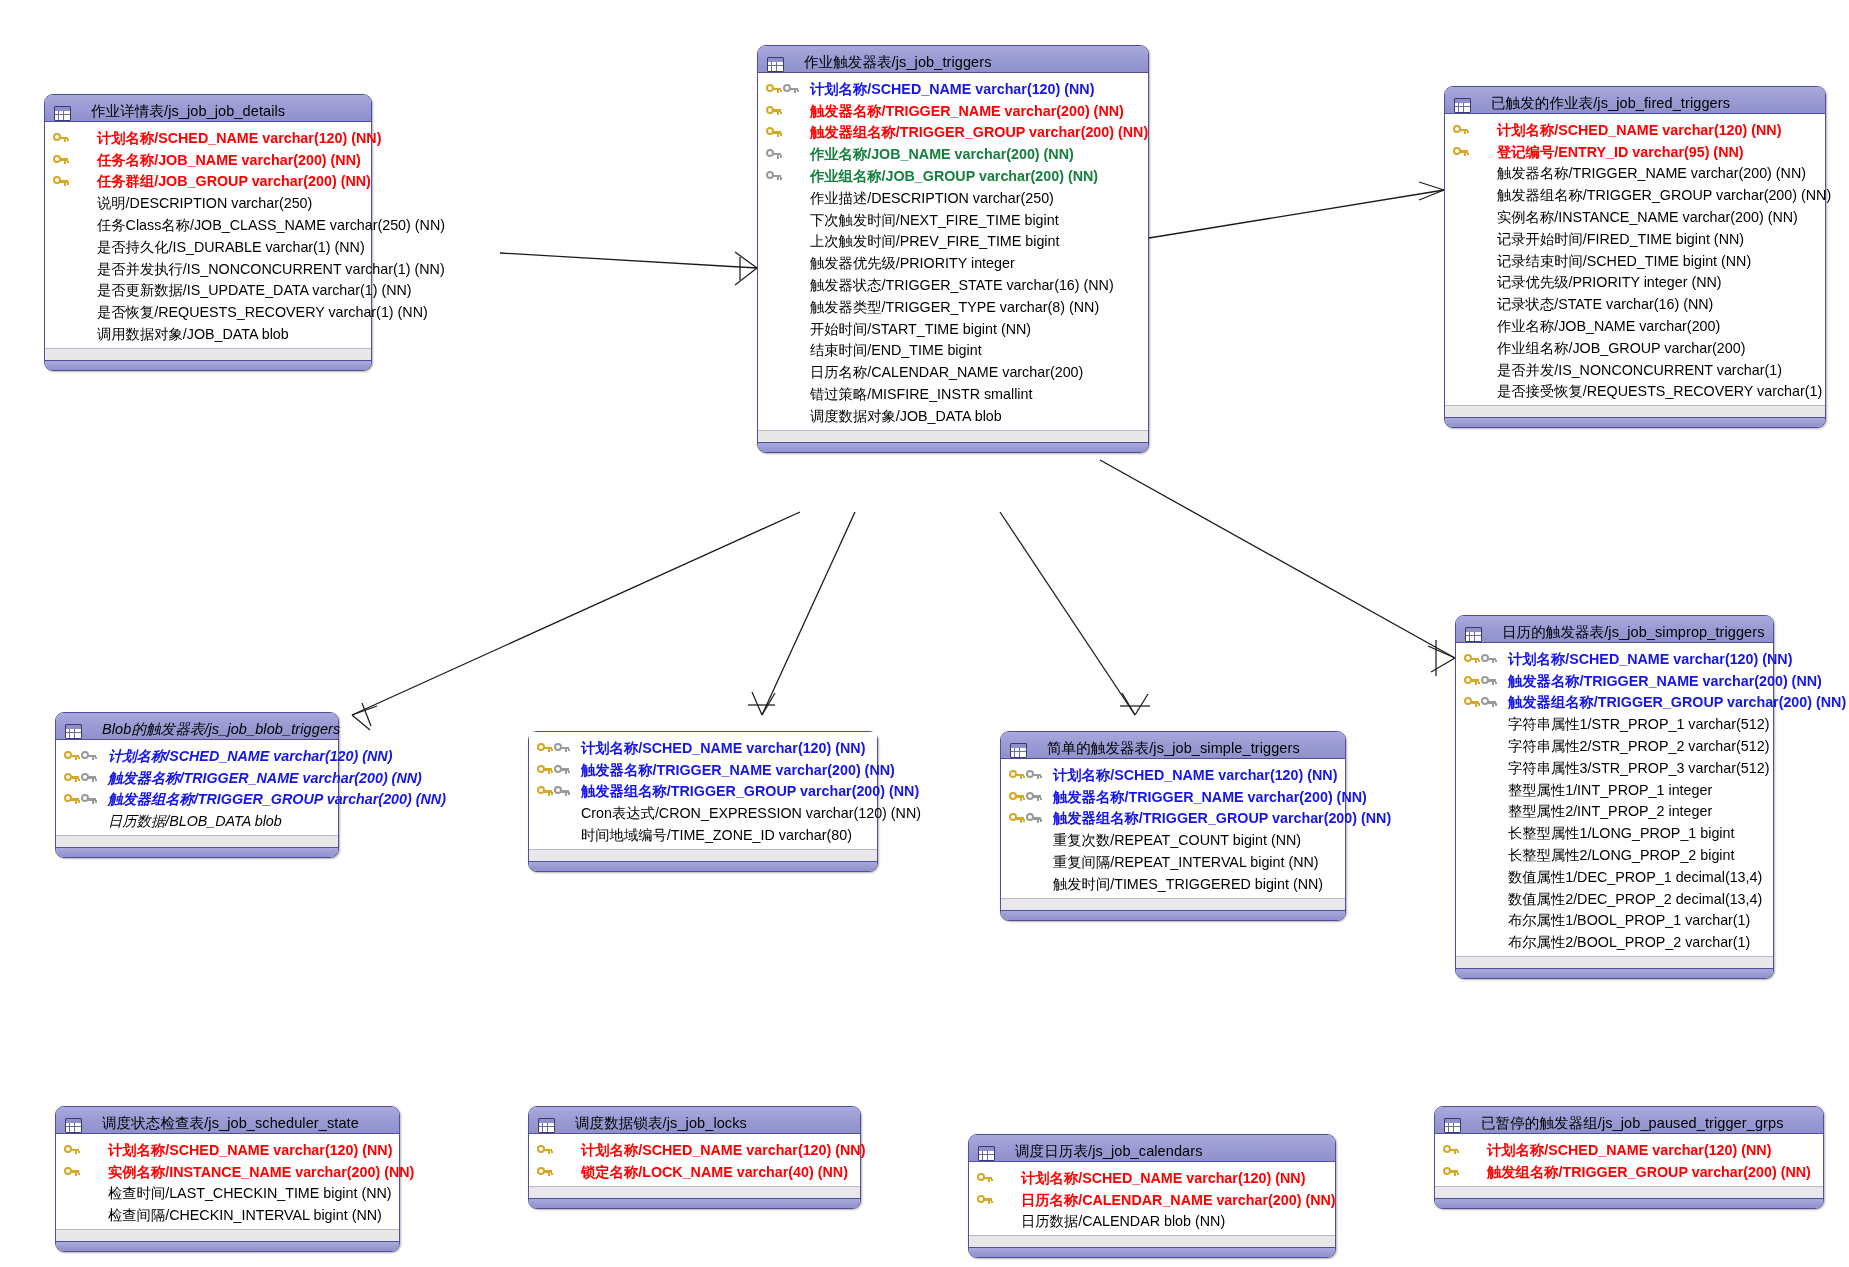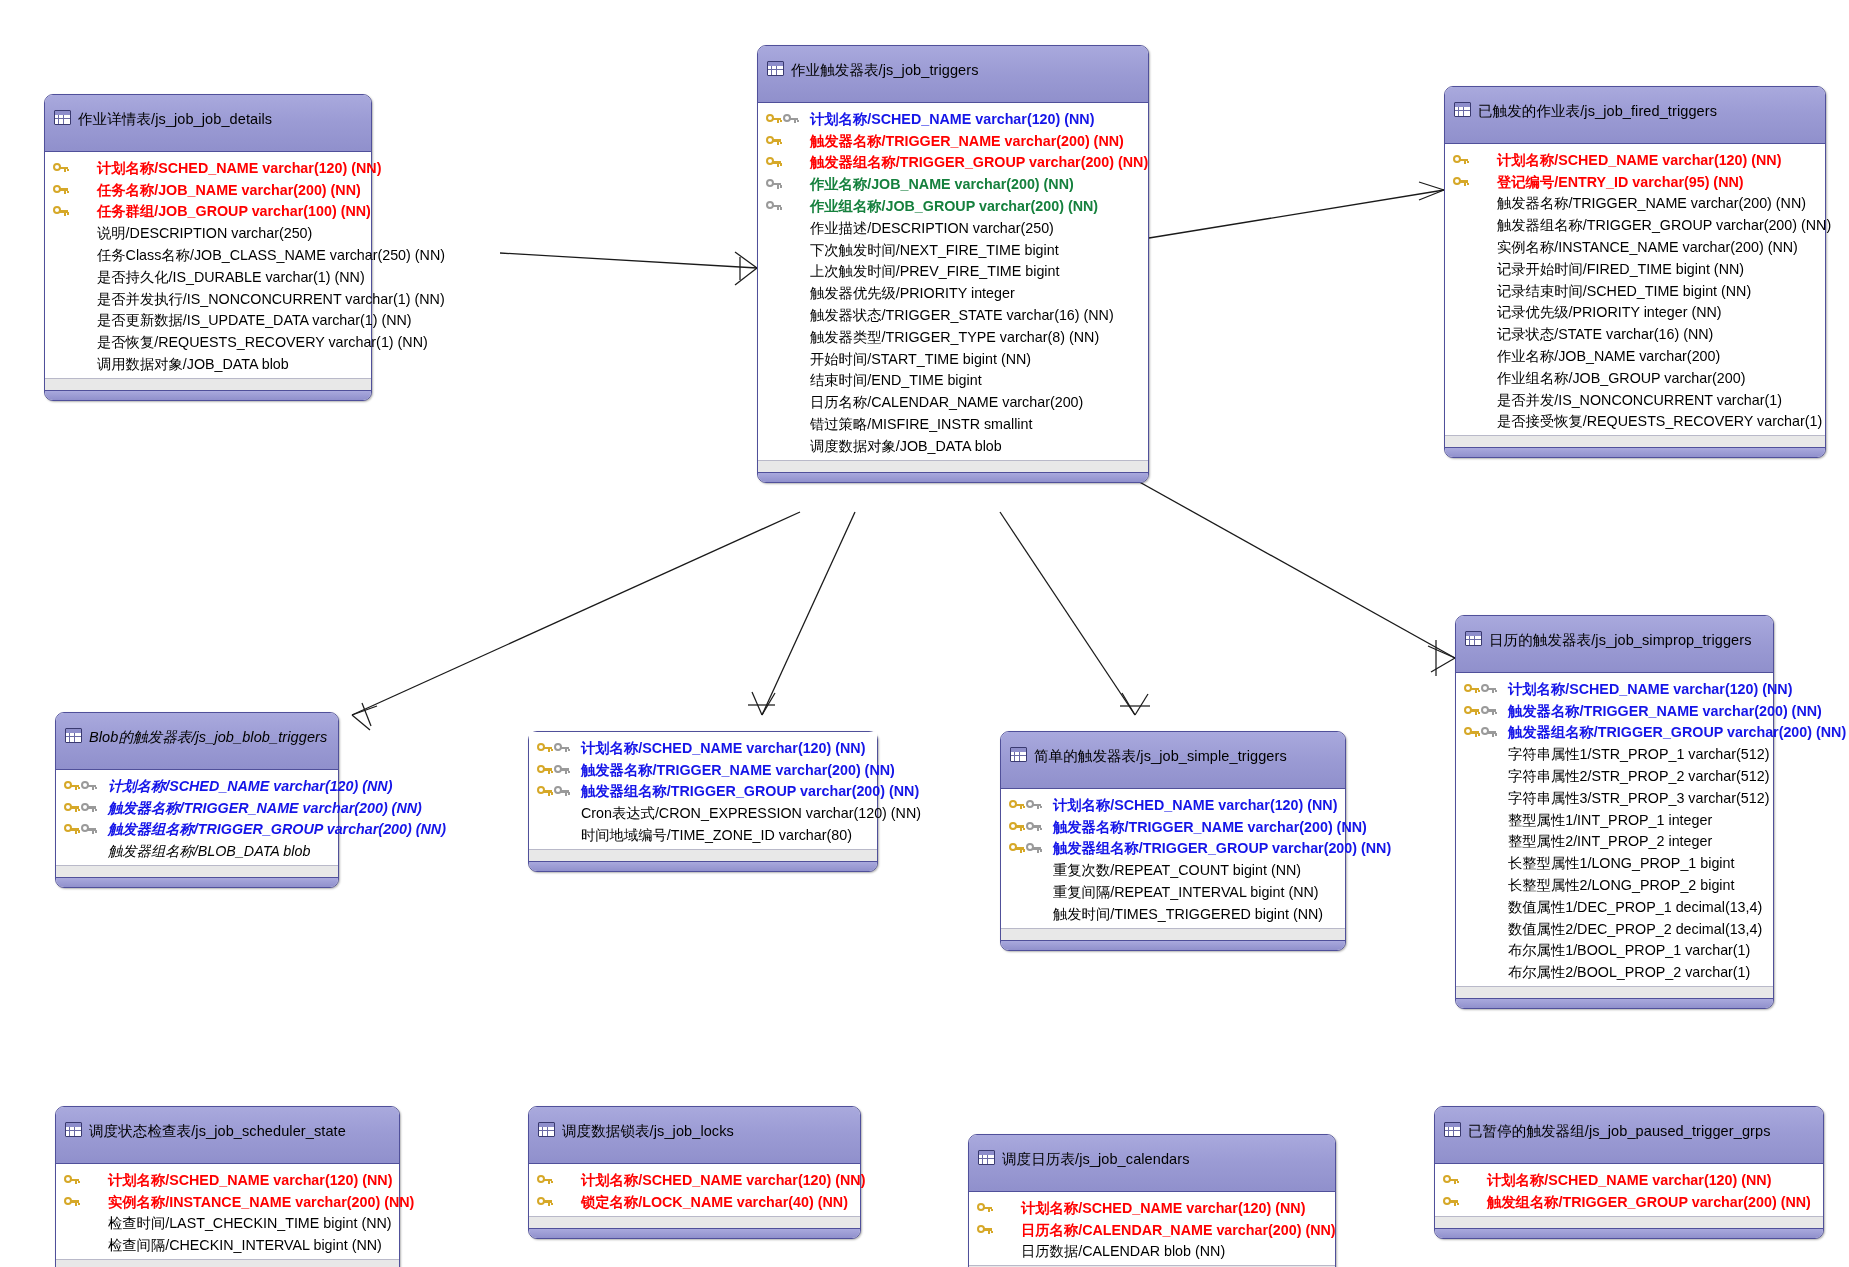--- a/index.html
+++ b/index.html
@@ -4,24 +4,24 @@
 <title>js_job ER Diagram</title>
 <style>
   html,body{margin:0;padding:0;background:#ffffff;}
   body{font-family:"Liberation Sans","DejaVu Sans",sans-serif;}
   #canvas{position:relative;width:1849px;height:1267px;background:#fff;overflow:hidden;}
   #links{position:absolute;left:0;top:0;width:1849px;height:1267px;pointer-events:none;}
 
   .entity{position:absolute;box-sizing:border-box;background:#ffffff;
     border:1px solid #50509a;border-radius:9px;
     box-shadow:1px 1px 2px rgba(0,0,0,.30);}
-  .ent-head{display:flex;align-items:flex-start;gap:7px;
+  .ent-head{display:flex;align-items:flex-end;gap:20px;
     background:linear-gradient(to bottom,#a9a9dd 0%,#9b9bd4 48%,#9090cc 100%);
     border-bottom:1px solid #50509a;border-radius:8px 8px 0 0;
-    height:26px;padding:15px 9px;}
+    height:26px;padding:0 9px;}
   .ent-title{font-size:14.5px;color:#000;white-space:nowrap;letter-spacing:.1px;}
   .ent-body{padding:5px 0 3px 0;background:#fff;}
   .ent-foot{height:11px;background:#e8e8e8;border-top:1px solid #b9b9c9;}
   .ent-base{height:9px;background:linear-gradient(to bottom,#a9a9dd,#9090cc);
     border-top:1px solid #50509a;border-radius:0 0 8px 8px;}
 
   .attr{display:flex;align-items:center;height:21.8px;padding:0 10px 0 8px;white-space:nowrap;}
   .keys{width:44px;min-width:44px;display:flex;align-items:center;gap:2px;}
   .atxt{font-size:14.3px;line-height:1;}
   .c-pk{color:#ff0000;font-weight:bold;}
@@ -128,21 +128,21 @@
         </div>
         <div class="attr">
           <span class="keys">
             <span class="key gold">
               <span class="kring"></span>
               <span class="kstem"></span>
               <span class="kt1"></span>
               <span class="kt2"></span>
             </span>
           </span>
-          <span class="atxt c-pk">任务群组/JOB_GROUP varchar(100) (NN)</span>
+          <span class="atxt c-pk">任务群组/JOB_GROUP varchar(200) (NN)</span>
         </div>
         <div class="attr">
           <span class="keys"></span>
           <span class="atxt c-plain">说明/DESCRIPTION varchar(250)</span>
         </div>
         <div class="attr">
           <span class="keys"></span>
           <span class="atxt c-plain">任务Class名称/JOB_CLASS_NAME varchar(250) (NN)</span>
         </div>
         <div class="attr">
@@ -517,21 +517,21 @@
               <span class="kring"></span>
               <span class="kstem"></span>
               <span class="kt1"></span>
               <span class="kt2"></span>
             </span>
           </span>
           <span class="atxt c-pkfk">触发器组名称/TRIGGER_GROUP varchar(200) (NN)</span>
         </div>
         <div class="attr">
           <span class="keys"></span>
-          <span class="atxt c-plain">触发器组名称/BLOB_DATA blob</span>
+          <span class="atxt c-plain">日历数据/BLOB_DATA blob</span>
         </div>
       </div>
       <div class="ent-foot"></div>
       <div class="ent-base"></div>
     </div>
     <div class="entity" style="left: 528px; top: 731px; width: 350px;">
       <div class="ent-body">
         <div class="attr">
           <span class="keys">
             <span class="key gold">

